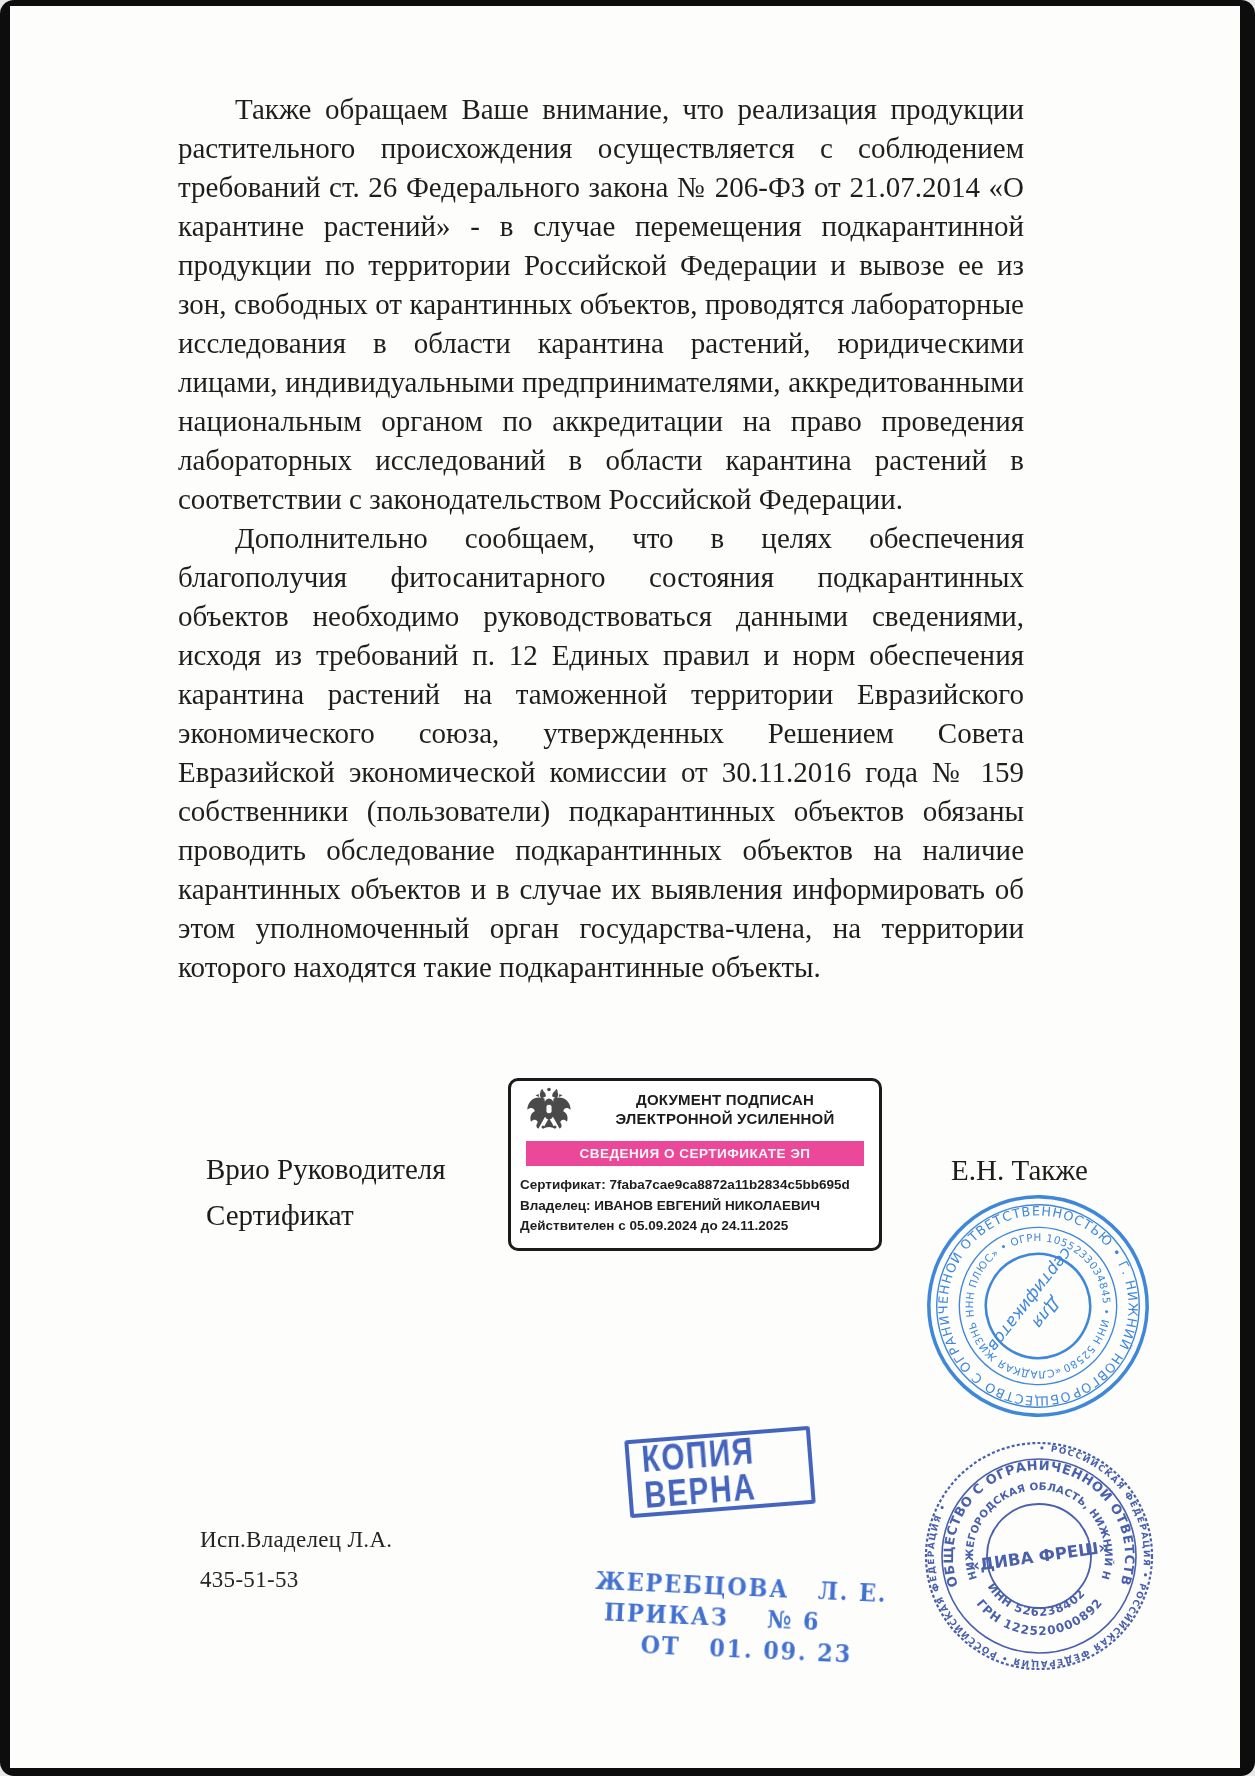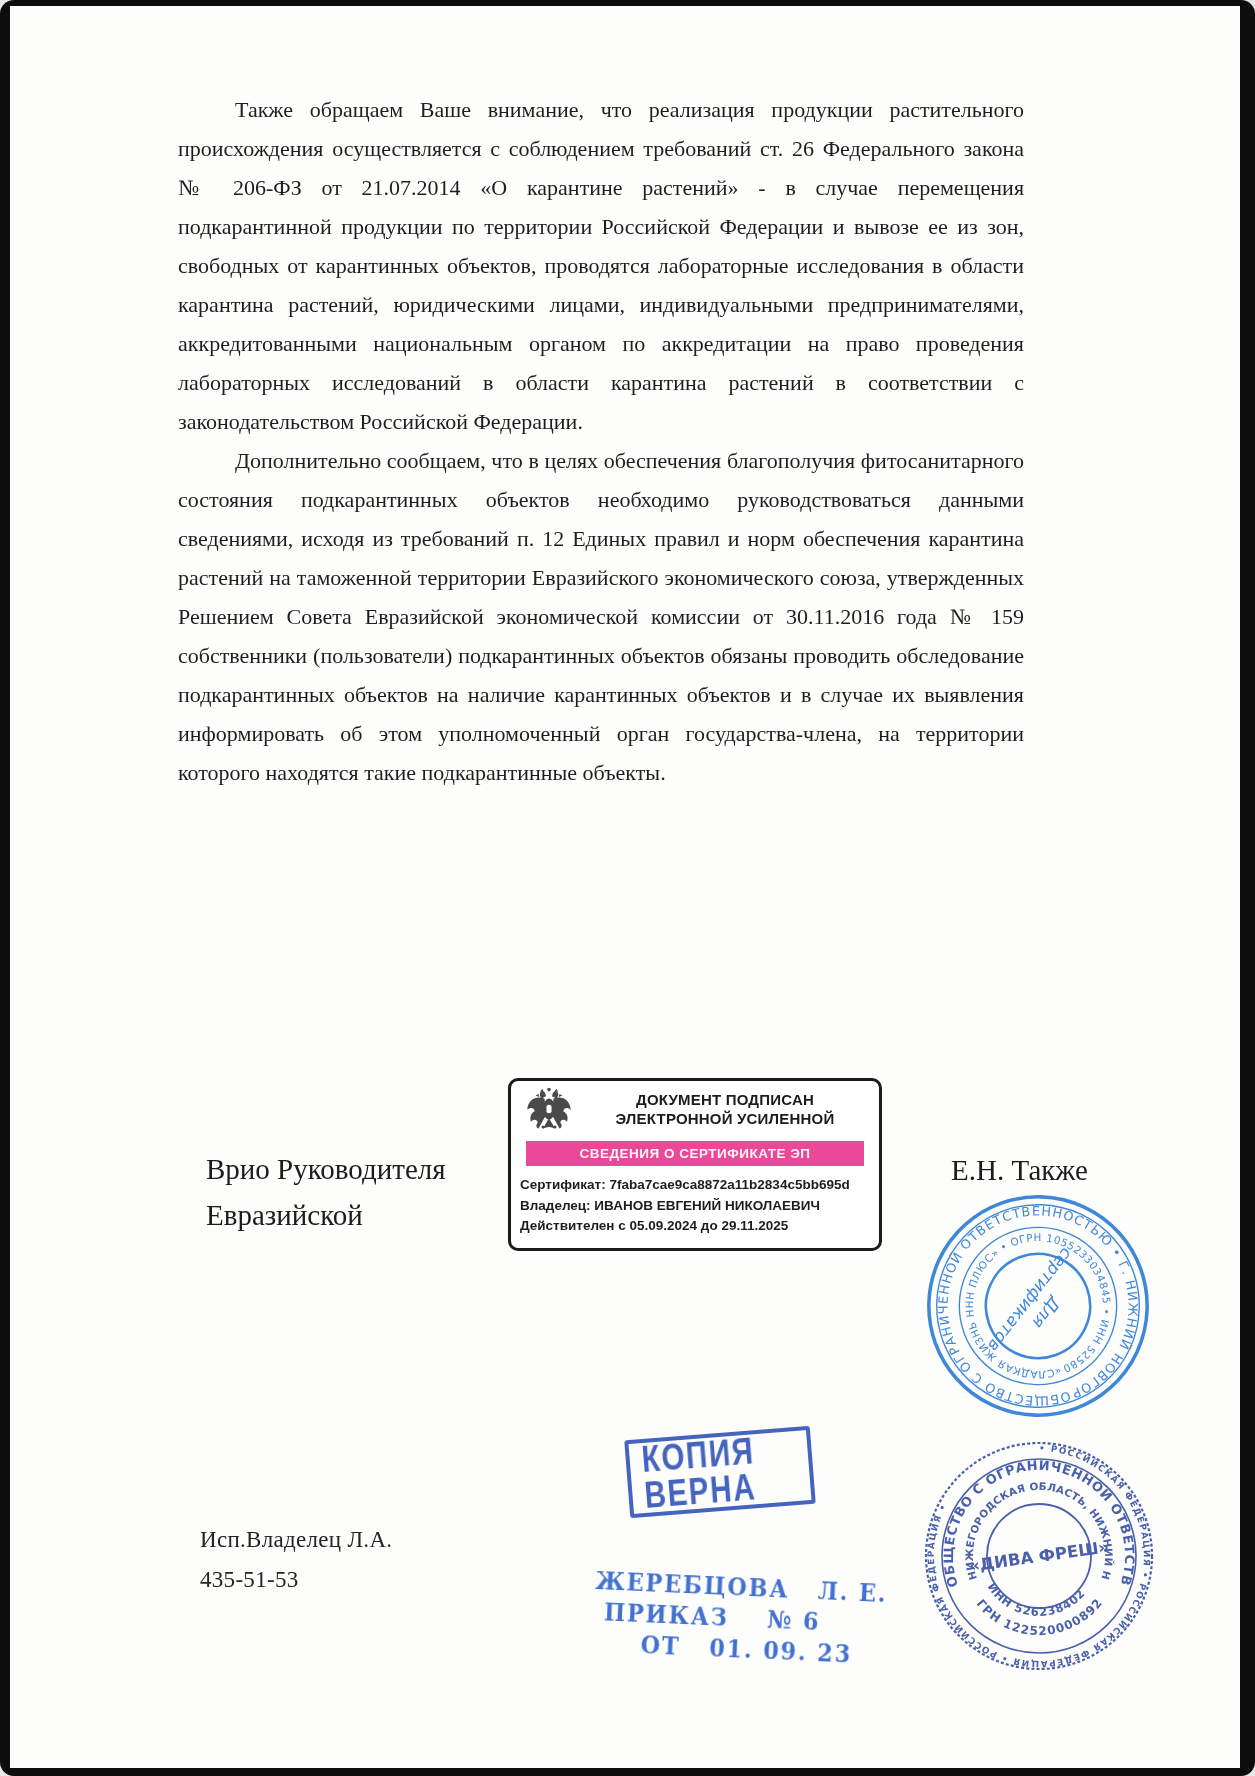--- a/index.html
+++ b/index.html
@@ -2,21 +2,21 @@
 <html><head>
 <meta charset="utf-8">
 <style>
   html,body{margin:0;padding:0;}
   body{width:1255px;height:1776px;background:#e8e8e8;font-family:"Liberation Serif",serif;}
   .scan{position:relative;width:1255px;height:1776px;background:#0d0d0d;border-radius:14px;overflow:hidden;}
   .page{position:absolute;left:10px;top:6px;width:1230px;height:1762px;background:#fdfdfc;}
 
   
   .letter{position:absolute;left:168px;top:84px;width:846px;
-          font-family:"Liberation Serif",serif;font-size:22px;line-height:39px;
+          font-family:"Liberation Serif",serif;font-size:29px;line-height:39px;
           color:#1e1e1e;text-align:justify;}
   .letter p{margin:0;text-indent:57px;}
 
   
   .eds-box{position:absolute;left:498px;top:1072px;width:374px;height:173px;
            border:3px solid #1b1b1b;border-radius:10px;background:#fff;box-sizing:border-box;}
   .eds-head{display:flex;align-items:center;gap:8px;padding:1px 10px 2px 14px;}
   .eds-title{flex:1;text-align:center;font:bold 15px/19px "Liberation Sans",sans-serif;color:#1c1c1c;letter-spacing:.2px;}
   .eds-bar{margin:3px 15px 0 15px;height:25px;background:#ec4899;color:#f6f6f6;text-align:center;
            font:bold 13.5px/25px "Liberation Sans",sans-serif;letter-spacing:.5px;}
@@ -82,27 +82,27 @@
         </svg>
         <div class="eds-title">
           <div>ДОКУМЕНТ ПОДПИСАН</div>
           <div>ЭЛЕКТРОННОЙ УСИЛЕННОЙ</div>
         </div>
       </div>
       <div class="eds-bar">СВЕДЕНИЯ О СЕРТИФИКАТЕ ЭП</div>
       <div class="eds-details">
         <div>Сертификат: 7faba7cae9ca8872a11b2834c5bb695d</div>
         <div>Владелец:  ИВАНОВ ЕВГЕНИЙ НИКОЛАЕВИЧ</div>
-        <div>Действителен с 05.09.2024 до 29.11.2025</div>
+        <div>Действителен с 05.09.2024 до 24.11.2025</div>
       </div>
     </div>
 
     <div class="signer-title">
       <div>Врио Руководителя</div>
-      <div>Евразийской</div>
+      <div>Сертификат</div>
     </div>
     <div class="signer-name">Е.Н. Также</div>
 
     <svg class="stamp" style="left:910px;top:1182px;" width="236" height="236" viewBox="0 0 240 240">
       <defs>
         <path id="s1outer" d="M120 28 a92 92 0 1 1 -0.2 0"></path>
         <path id="s1inner" d="M120 54 a66 66 0 1 1 -0.2 0"></path>
       </defs>
       <g transform="rotate(160 120 120)" fill="none" stroke="#2e7ed8">
         <circle cx="120" cy="120" r="111" stroke-width="3.6"></circle>

